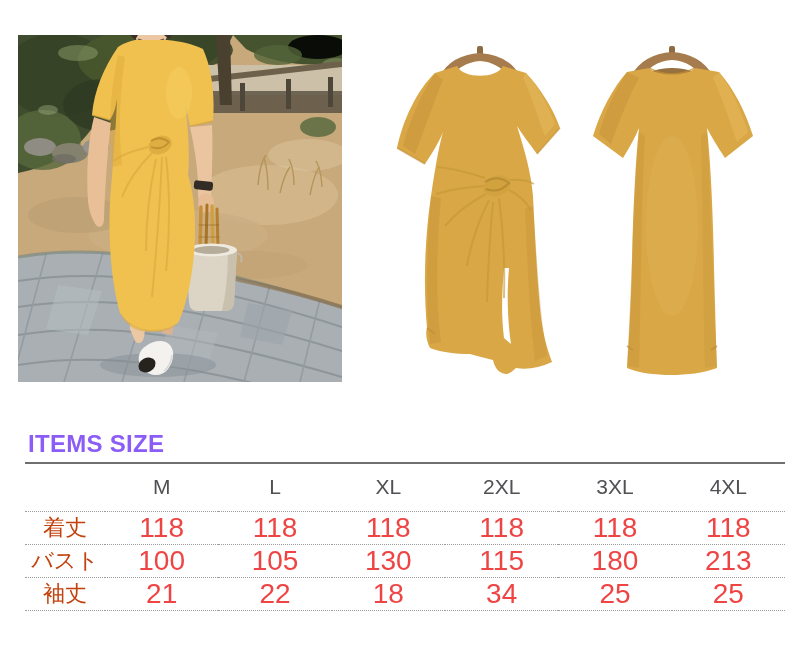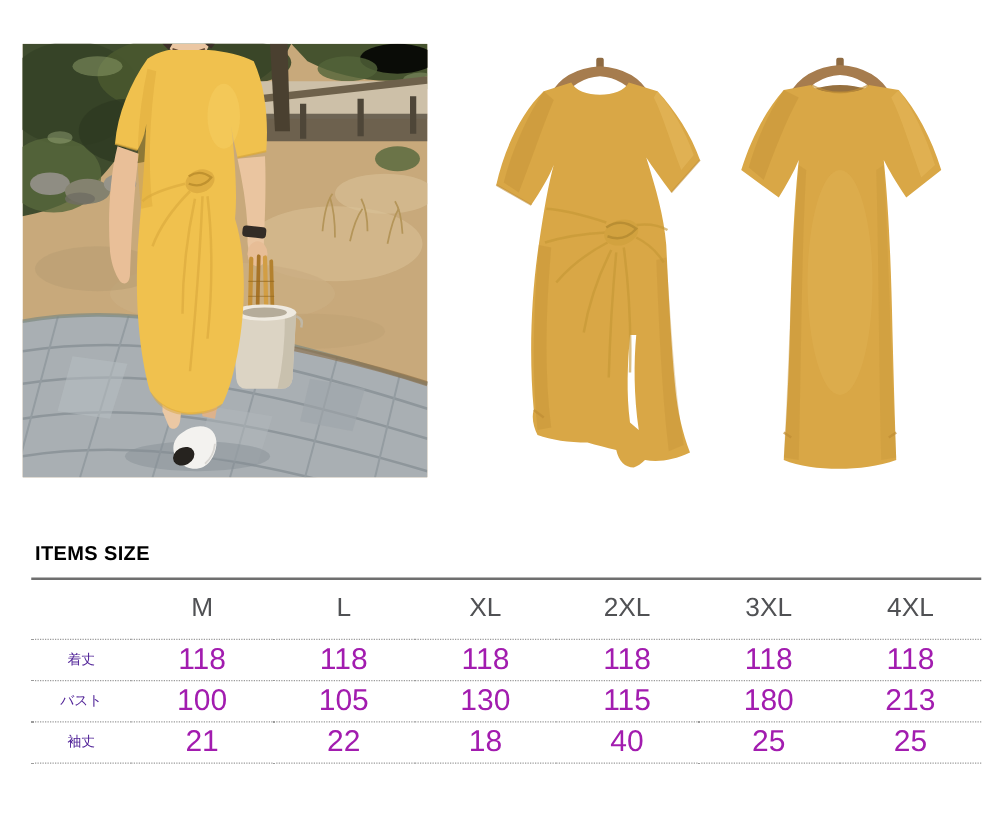--- a/index.html
+++ b/index.html
@@ -9,35 +9,35 @@
     font-family:"Liberation Sans","DejaVu Sans",sans-serif;
   }
   .photo{position:absolute;}
   .photo svg{display:block;width:100%;height:100%;}
   #lifestyle{left:18px;top:35px;width:324px;height:347px;}
   #front-shot{left:385px;top:46px;width:185px;height:330px;}
   #back-shot{left:583px;top:46px;width:180px;height:330px;}
 
   .size-section{position:absolute;left:25px;top:433px;width:760px;}
   .size-title{
-    margin:0 0 7px 3px;font-size:16px;line-height:22px;font-weight:700;
-    color:#000000;letter-spacing:.3px;
+    margin:0 0 7px 3px;font-size:24px;line-height:22px;font-weight:700;
+    color:#8b5cf6;letter-spacing:.3px;
   }
   .title-rule{border:none;border-top:2px solid #6f6f6f;margin:0 0 0 0;}
   table.size-table{width:100%;border-collapse:collapse;table-layout:fixed;}
   table.size-table col.lab{width:80px;}
   table.size-table tr{border-bottom:1px dotted #9b9b9b;}
   table.size-table th,table.size-table td{
     text-align:center;vertical-align:middle;padding:0;font-weight:normal;
   }
   tr.head-row{height:47px;}
   tr.data-row{height:33px;}
   .col-head{font-size:21px;color:#505154;}
-  .row-label{font-size:11px;color:#4c1d95;}
-  .cell-val{font-size:24px;color:#a21caf;}
+  .row-label{font-size:22px;color:#c2410c;}
+  .cell-val{font-size:28px;color:#ef4444;}
 </style>
 </head>
 <body>
 
 <div id="lifestyle" class="photo" role="img" aria-label="Model wearing yellow twist-front T-shirt dress walking outdoors on a paved path">
   <svg viewBox="0 0 324 347" preserveAspectRatio="none">
 
     <g>
       <rect x="0" y="0" width="324" height="347" fill="#C8A97B"></rect>
       <ellipse cx="250" cy="160" rx="70" ry="30" fill="#D6BC92" opacity=".7"></ellipse>
@@ -318,19 +318,19 @@
       <td class="cell-val">130</td>
       <td class="cell-val">115</td>
       <td class="cell-val">180</td>
       <td class="cell-val">213</td>
     </tr>
     <tr class="data-row">
       <td class="row-label">袖丈</td>
       <td class="cell-val">21</td>
       <td class="cell-val">22</td>
       <td class="cell-val">18</td>
-      <td class="cell-val">40</td>
+      <td class="cell-val">34</td>
       <td class="cell-val">25</td>
       <td class="cell-val">25</td>
     </tr>
   </tbody>
     </table>
 </div>
 
 </body></html>

